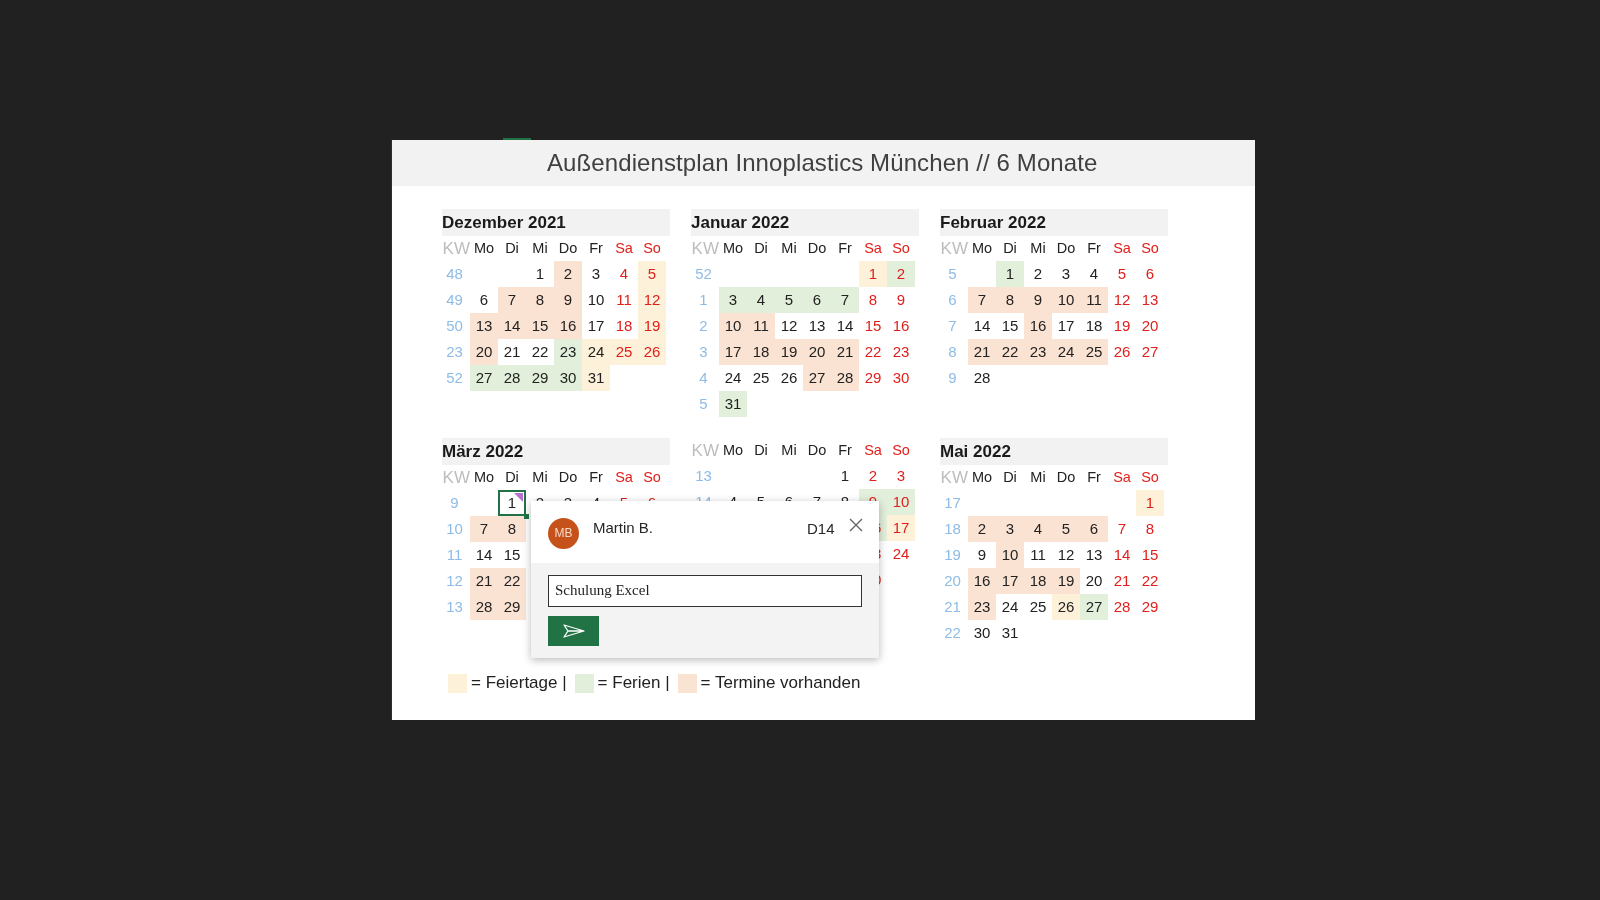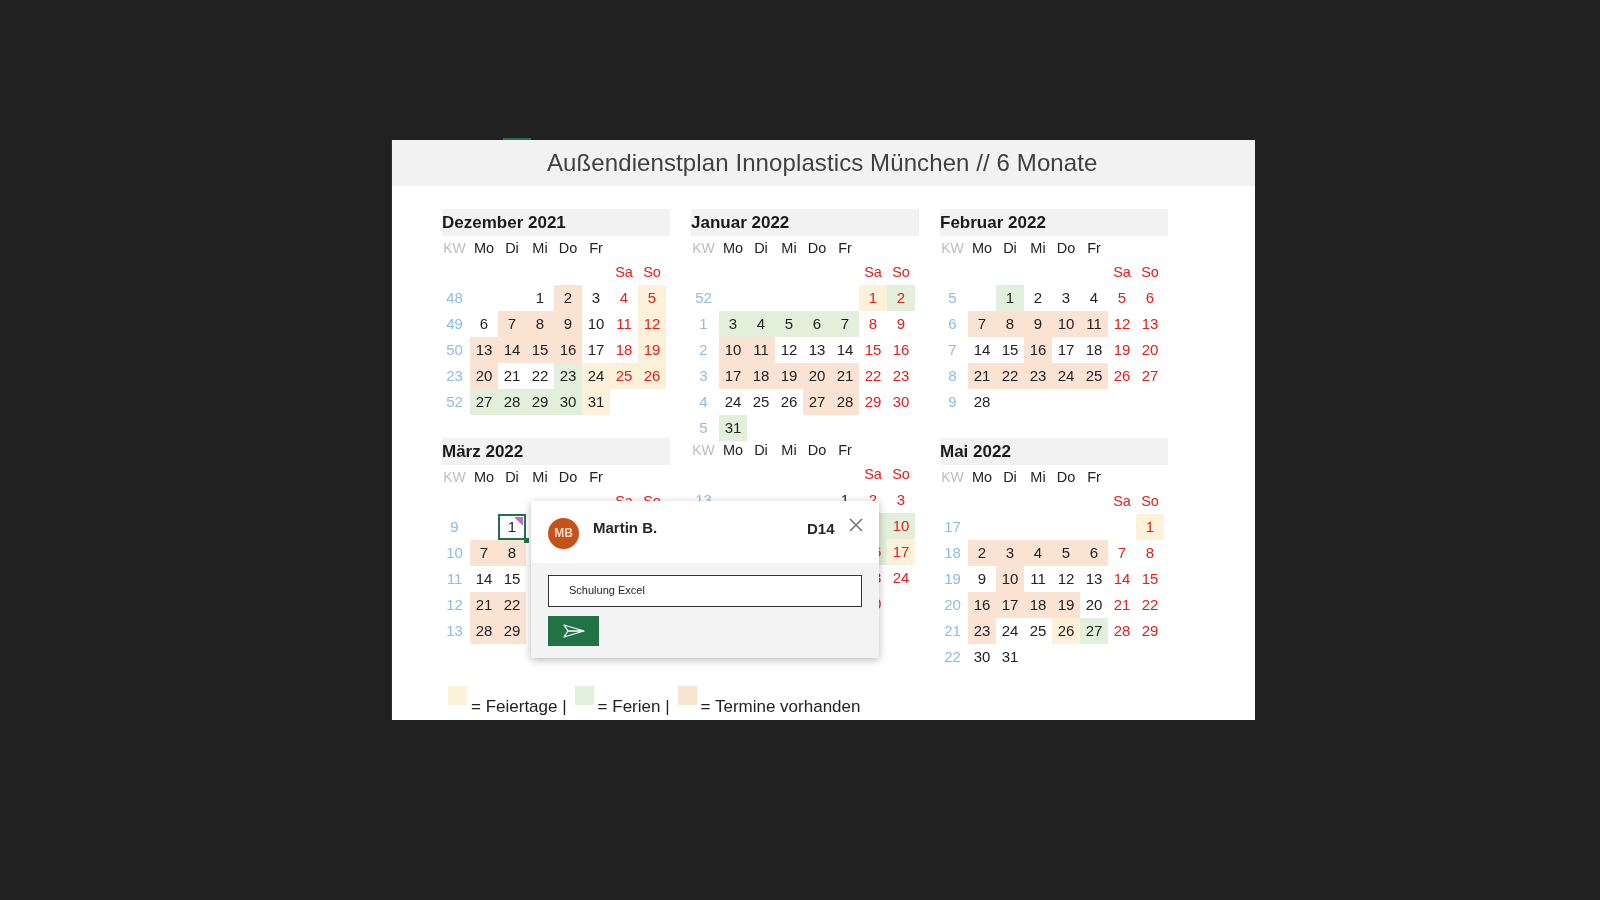--- a/index.html
+++ b/index.html
@@ -25,61 +25,61 @@
     height: 27px; background: #f2f2f2; 
     font-weight: bold; font-size: 17px; color: #1a1a1a; line-height: 27px;
     font-family: "Liberation Sans", sans-serif;
   }
   .grid { display: grid; grid-template-columns: 31px repeat(7, 28px); margin-left: -3px; }
   .dh, .cell {
     height: 26px; line-height: 26px; text-align: center; font-size: 15px;
     font-family: "Liberation Sans", sans-serif; color: #222;
   }
   .dh { height: 25px; line-height: 25px; font-size: 14.5px; }
-  .dh.kw { color: #bdbdbd; font-size: 14px; }
-  .dh.we { color: #e0201c; margin-top: 24px; }
+  .dh.kw { color: #bdbdbd; font-size: 17px; text-align: right; }
+  .dh.we { color: #e0201c; }
   .cell.kw { color: #8ebce6; }
   .cell.we { color: #e0201c; }
   .bg-f { background: #fdf1d9; }
   .bg-v { background: #e2efda; }
   .bg-t { background: #fbe3d3; }
   .cell.sel { outline: 2px solid #217346; outline-offset: -2px; position: relative; }
   .cell.sel::after {
     content: ""; position: absolute; right: 3px; top: 3px; width: 0; height: 0;
     border-top: 9px solid #b86fd1; border-left: 9px solid transparent;
   }
   .cell.sel::before {
     content: ""; position: absolute; right: -3px; bottom: -3px; width: 5px; height: 5px; background: #217346;
   }
 
   .legend {
     position: absolute; left: 56px; top: 533px; display: flex; align-items: center;
     font-size: 17px; color: #222; font-family: "Liberation Sans", sans-serif;
   }
   .swatch { width: 19px; height: 19px; display: inline-block; margin-right: 4px; }
-  .legend span.txt { margin-right: 8px; margin-top: 24px; }
+  .legend span.txt { margin-right: 8px; }
 
   .popup {
     position: absolute; left: 531px; top: 501px; width: 348px; height: 157px;
     background: #ffffff; box-shadow: 0 2px 8px rgba(0,0,0,0.28);
   }
-  .popup-head { height: 62px; position: relative; font-weight: bold; }
+  .popup-head { height: 62px; position: relative; }
   .popup-body { position: absolute; top: 62px; left: 0; right: 0; bottom: 0; background: #f3f3f3; }
   .avatar {
     position: absolute; left: 17px; top: 17px; width: 31px; height: 31px; border-radius: 50%;
     background: #c4521a; color: #f7d9c8; font-size: 12px; text-align: center; line-height: 31px;
     font-family: "Liberation Sans", sans-serif;
   }
   .author { position: absolute; left: 62px; top: 18px; font-size: 15px; color: #262626; font-family: "Liberation Sans", sans-serif; }
   .cellref { position: absolute; left: 276px; top: 19px; font-size: 15px; color: #262626; font-family: "Liberation Sans", sans-serif; }
   .close { position: absolute; left: 314px; top: 14px; width: 22px; height: 22px; color: #666; font-size: 22px; line-height: 22px; text-align: center; }
   .comment-input {
     position: absolute; left: 17px; top: 12px; width: 314px; height: 32px;
-    border: 1.5px solid #333; background: #fff; font-size: 11px; padding: 0 20px;
-    font-family: Liberation Sans, sans-serif; color: #222; line-height: 29px;
+    border: 1.5px solid #333; background: #fff; font-size: 15px; padding: 0 6px;
+    font-family: Liberation Serif, serif; color: #222; line-height: 29px;
   }
   .send-btn {
     position: absolute; left: 17px; top: 53px; width: 51px; height: 30px; background: #217346;
     display: flex; align-items: center; justify-content: center;
   }
 </style>
 </head>
 <body>
 
 <div class="sheet-accent"></div>

